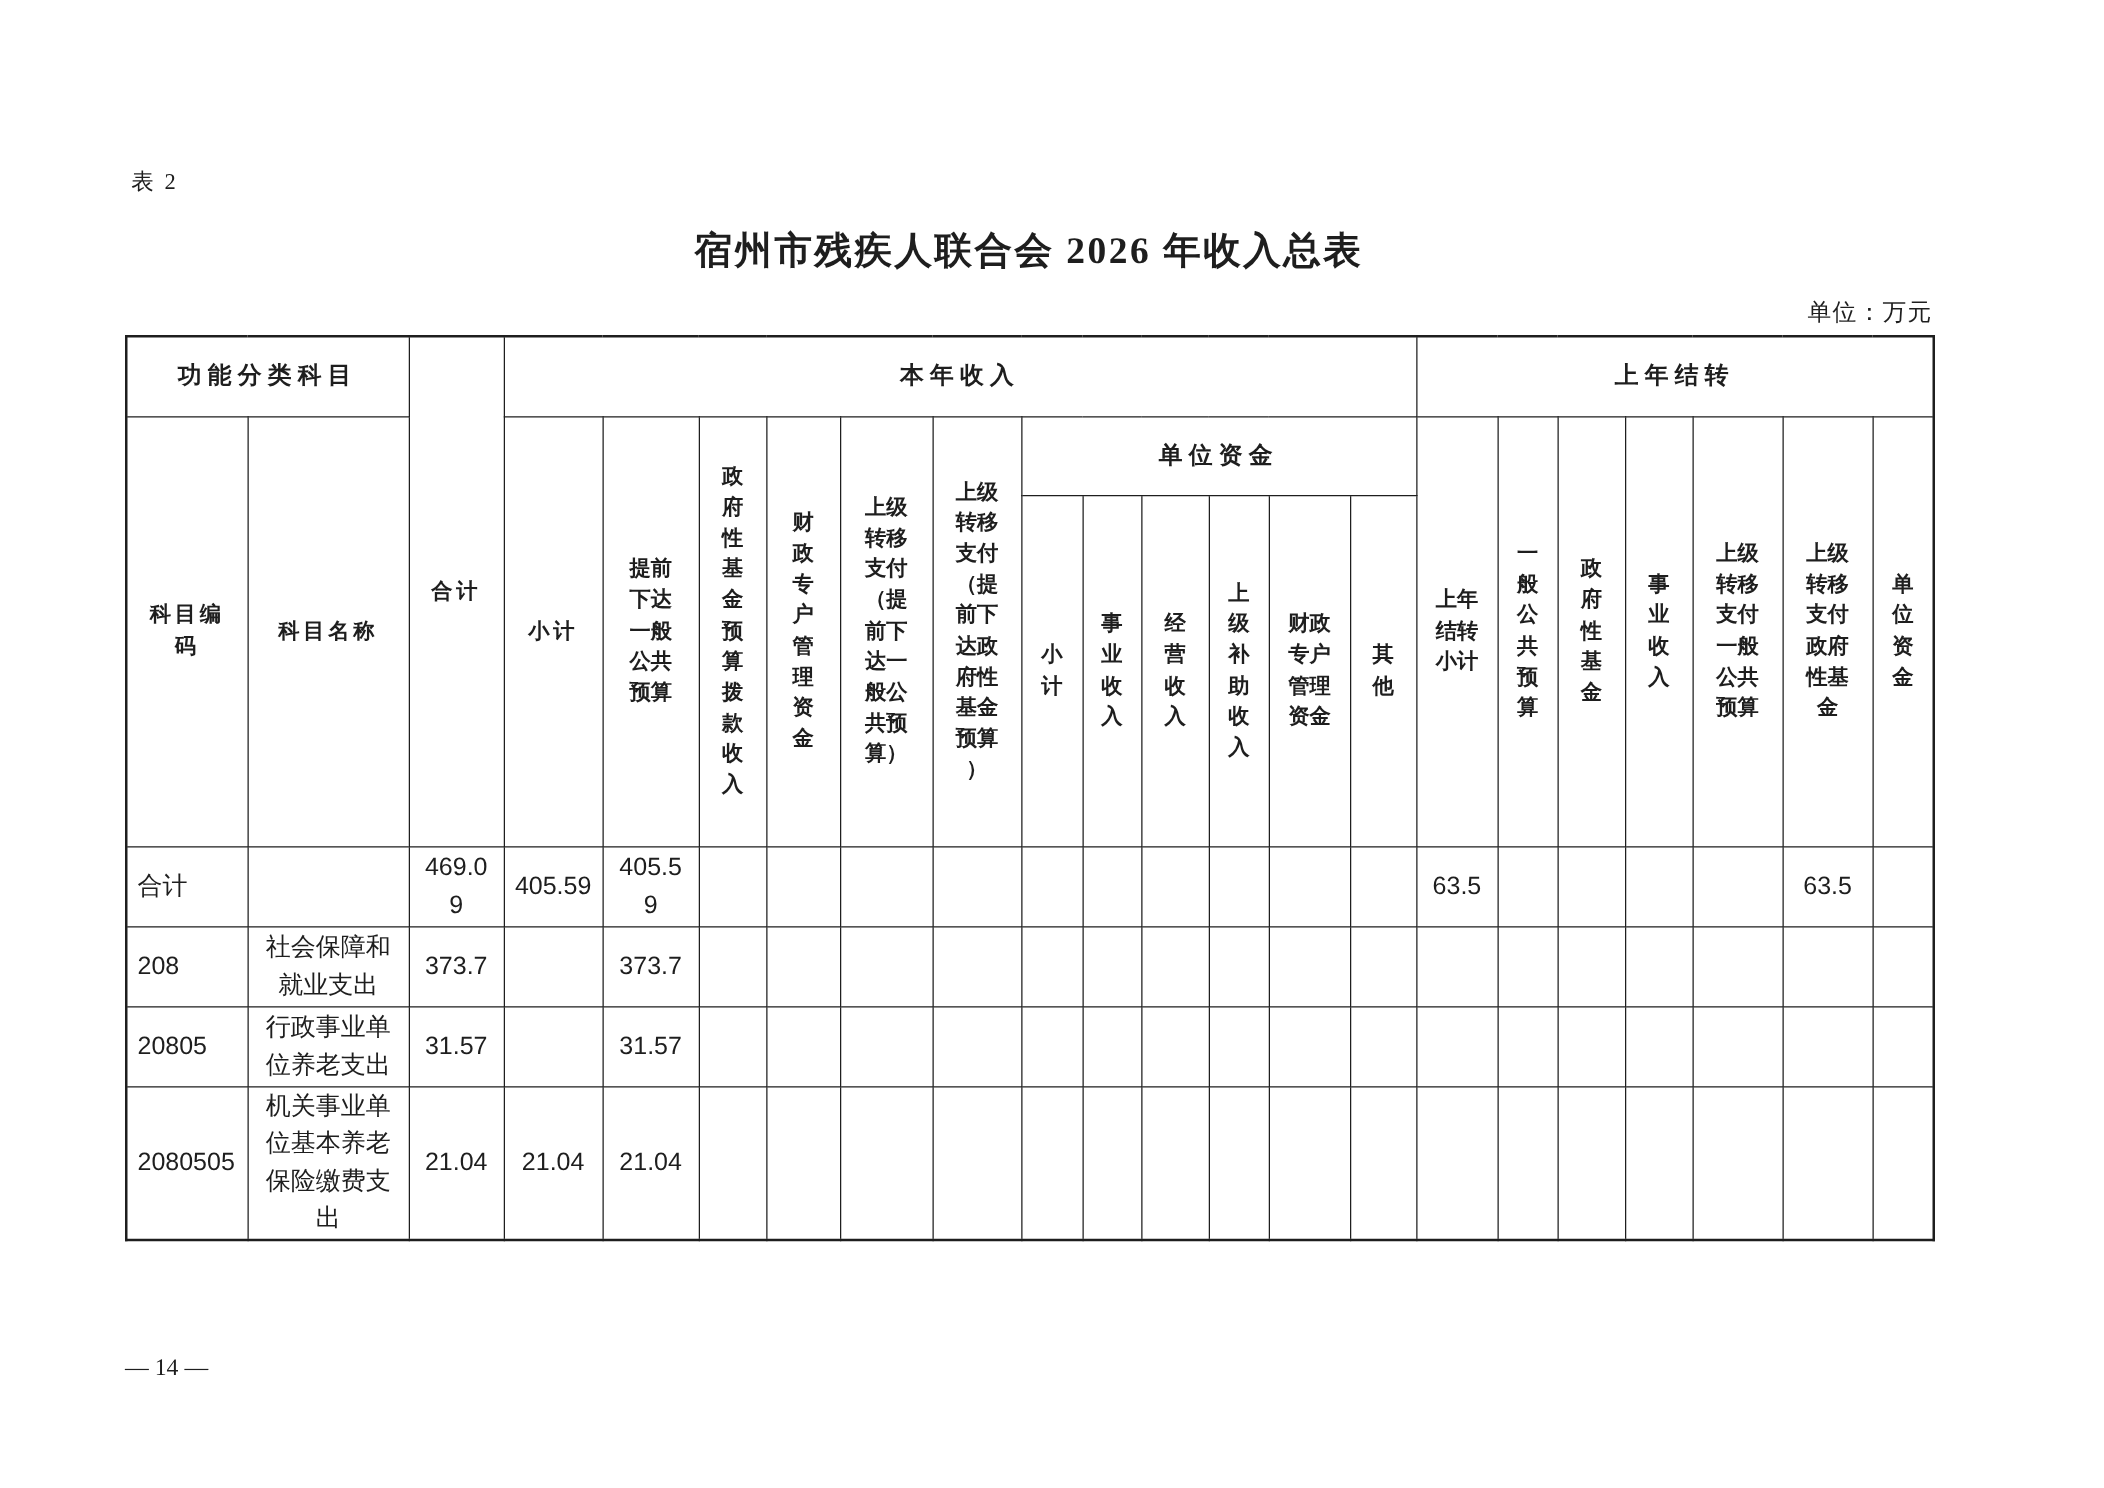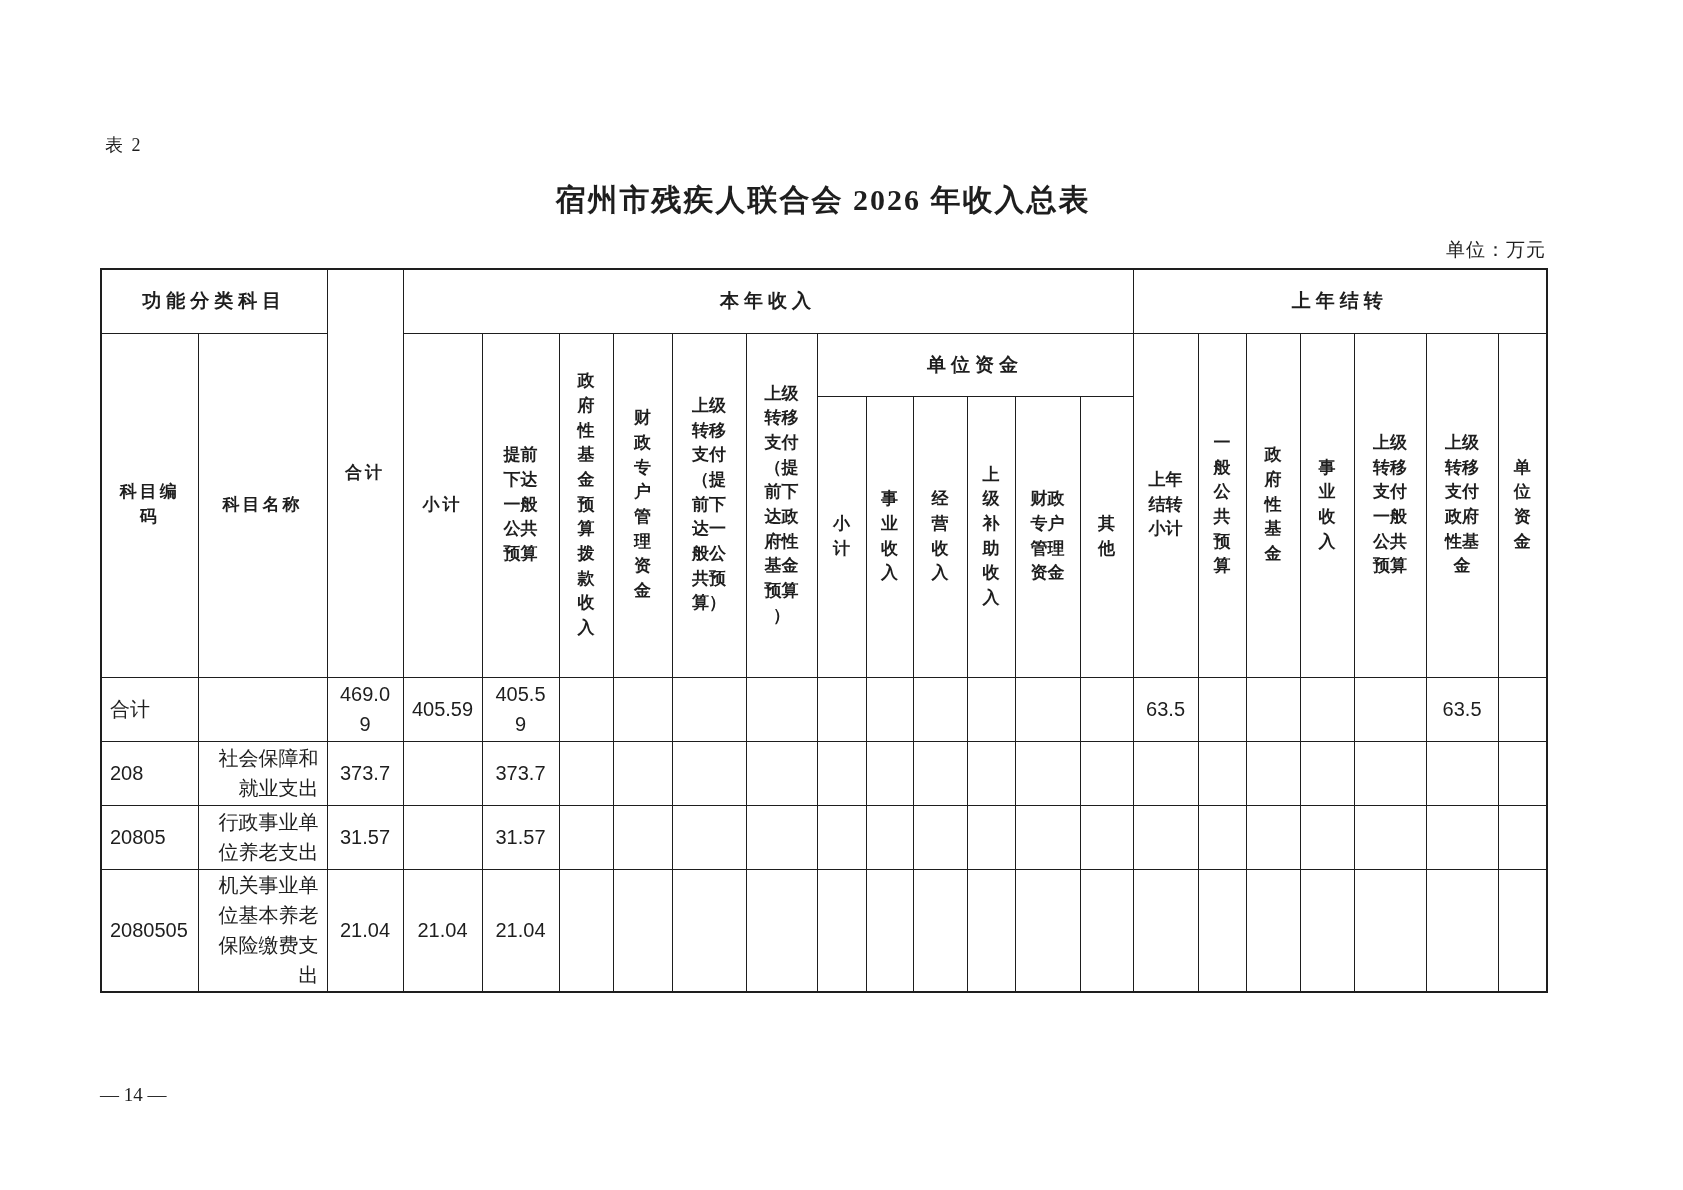--- a/index.html
+++ b/index.html
@@ -37,21 +37,21 @@
     text-align:center;line-height:1.45;vertical-align:middle;
   }
   .w1{width:18px;}
   .w2{width:35px;}
   .w3{width:66px;letter-spacing:3px;}
   .budget tbody td{
     font-size:20px;line-height:1.5;word-break:break-all;
     font-family:"Liberation Sans",sans-serif;padding:0 8px;
   }
   td.c-code{text-align:left;padding:0 4px 0 12px;}
-  td.c-name{text-align:right;padding:0 13px;font-family:"Liberation Serif",serif;}
+  td.c-name{text-align:center;padding:0 13px;font-family:"Liberation Serif",serif;}
 </style>
 </head>
 <body>
 
 <div class="doc-label">表 2</div>
 <div class="doc-title">宿州市残疾人联合会 2026 年收入总表</div>
 <div class="unit-note">单位：万元</div>
 
 <table class="budget">
   <colgroup>

